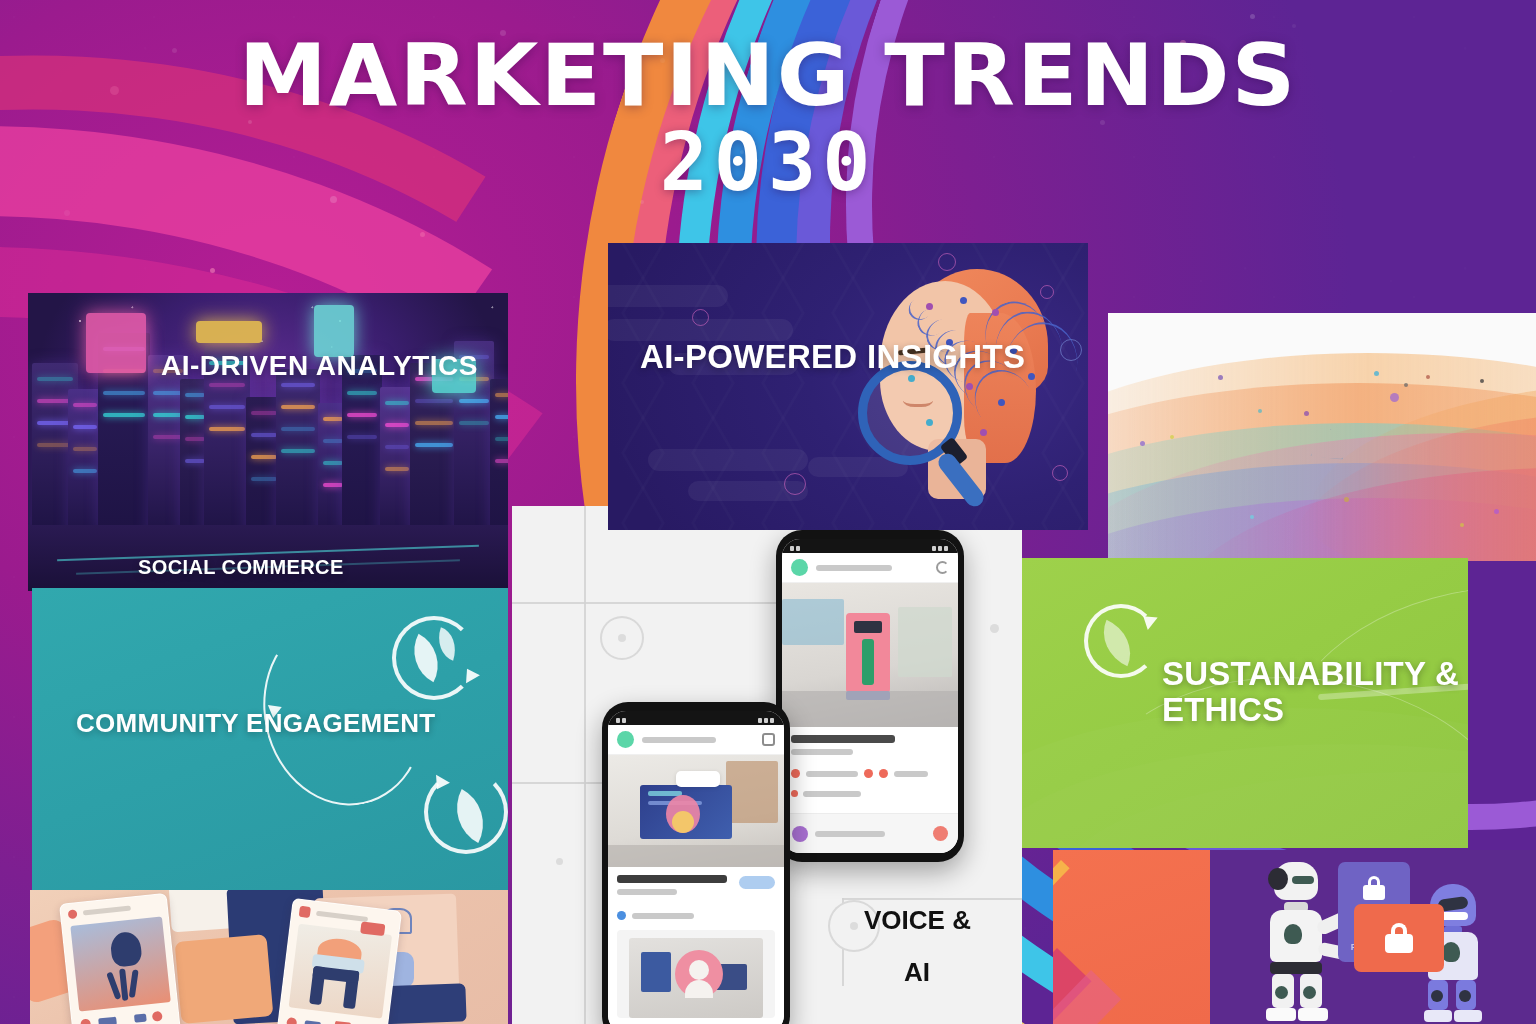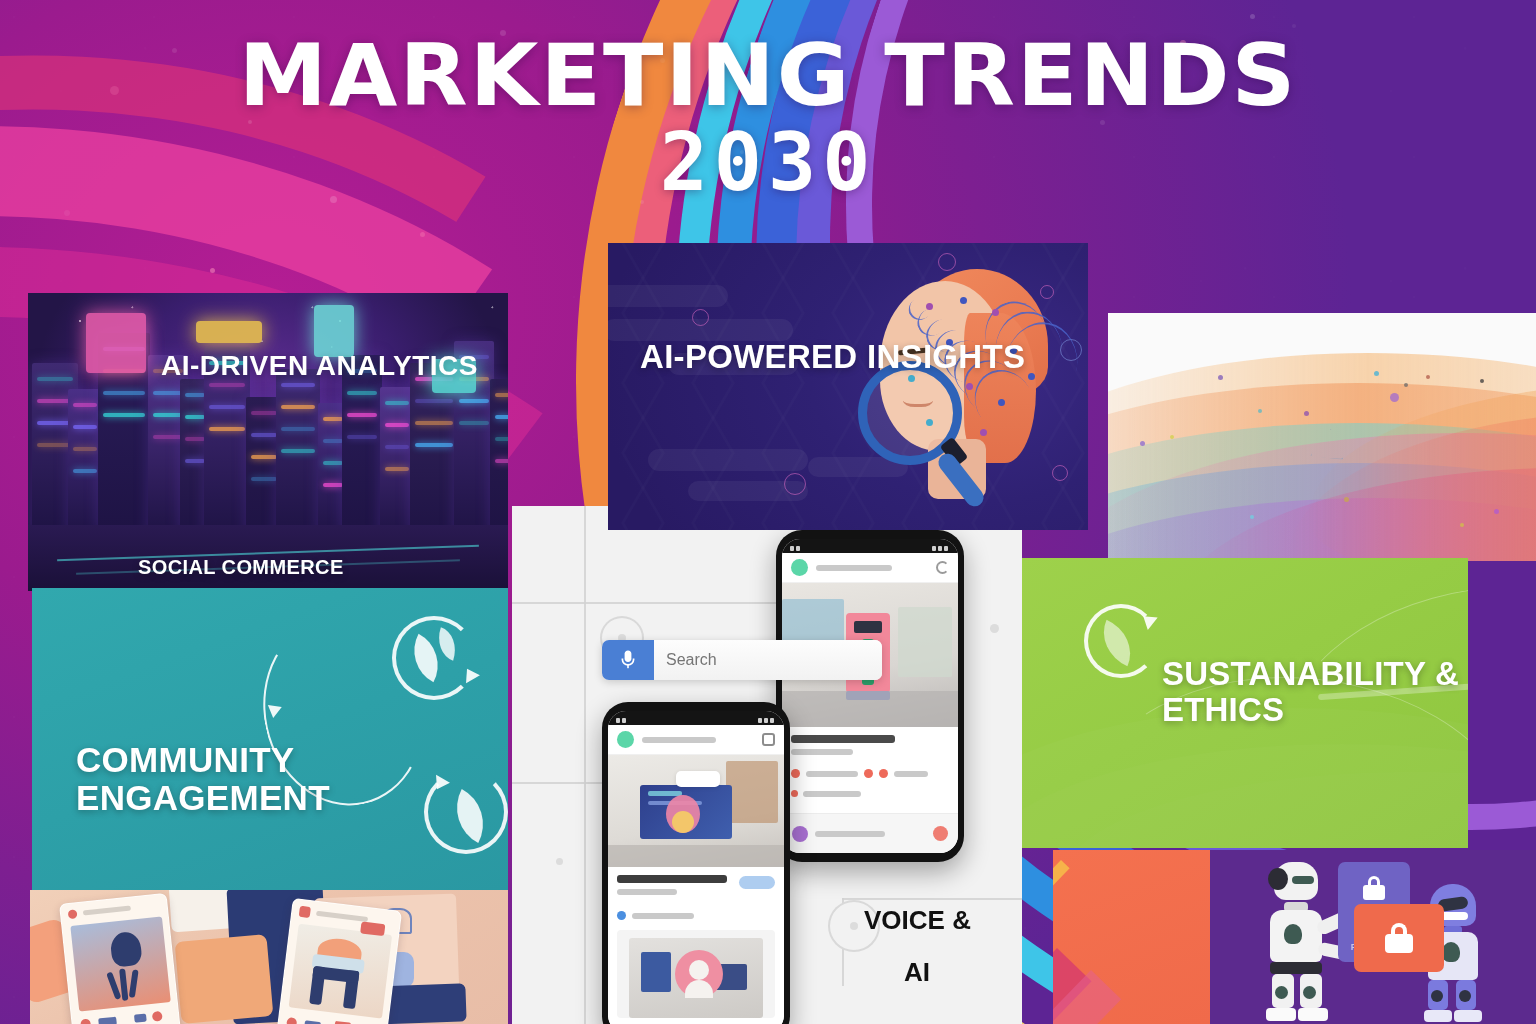--- a/index.html
+++ b/index.html
@@ -190,21 +190,21 @@
     border:1.6px solid #9aa0b4; border-radius:3px;
     transform:skewX(-10deg) rotate(3deg);
     clip-path:polygon(42% 0%, 100% 100%, 0% 92%);
   }
 
   
   #panel-community {
     left:32px; top:588px; width:476px; height:302px; z-index:22;
     background:linear-gradient(160deg,#31a8ae 0%, #2da0a8 50%, #2a98a2 100%);
   }
-  #label-community { left:44px; top:153px; font-size:35px; letter-spacing:.3px; }
+  #label-community { left:44px; top:121px; font-size:26px; letter-spacing:.3px; }
   .leaf-blade {
     position:absolute; background:rgba(255,255,255,.88);
     border-radius:0 100% 0 100%;
   }
   .cyc-ring {
     position:absolute; border-radius:50%;
     border:4px solid rgba(255,255,255,.9);
   }
   .cyc-arrow {
     position:absolute; width:0; height:0;
@@ -620,30 +620,20 @@
       <div class="grid-node" style="left:316px; top:394px; width:52px; height:52px;"></div>
       <div class="grid-dot" style="left:106px; top:128px; width:8px;  height:8px;"></div>
       <div class="grid-dot" style="left:338px; top:416px; width:8px;  height:8px;"></div>
       <div class="grid-dot" style="left:478px; top:118px; width:9px;  height:9px;"></div>
       <div class="grid-dot" style="left:44px;  top:352px; width:7px;  height:7px;"></div>
     </div>
 
     <div class="panel-label" id="label-voice1">VOICE &amp;</div>
     <div class="panel-label" id="label-voice2">AI</div>
 
-    <div id="search-bar">
-      <div id="mic-button">
-        <svg width="18" height="24" viewBox="0 0 18 24" aria-hidden="true">
-          <path d="M9 2.5c-2 0-3.4 1.4-3.4 3.2v5.1c0 1.8 1.4 3.2 3.4 3.2s3.4-1.4 3.4-3.2V5.7C12.4 3.9 11 2.5 9 2.5z" fill="#ffffff"></path>
-          <path d="M3.4 10.4v1.2c0 3 2.5 5.3 5.6 5.3s5.6-2.3 5.6-5.3v-1.2" fill="none" stroke="#ffffff" stroke-width="1.7"></path>
-          <rect x="8.2" y="16.6" width="1.6" height="3.6" fill="#ffffff"></rect>
-        </svg>
-      </div>
-      <input id="search-input" type="text" readonly="" placeholder="Search" style="">
-    </div>
 
     <div class="phone" id="phone-back" style="left:264px; top:24px; width:188px; height:332px; z-index:5;">
       <div class="phone-screen">
         <div class="ph-status">
           <span><i class="ph-stat-dot"></i><i class="ph-stat-dot"></i></span>
           <span><i class="ph-stat-dot"></i><i class="ph-stat-dot"></i><i class="ph-stat-dot"></i></span>
         </div>
         <div class="ph-appbar">
           <div class="ph-avatar"></div>
           <div class="ph-blurtext" style="width:76px;"></div>

